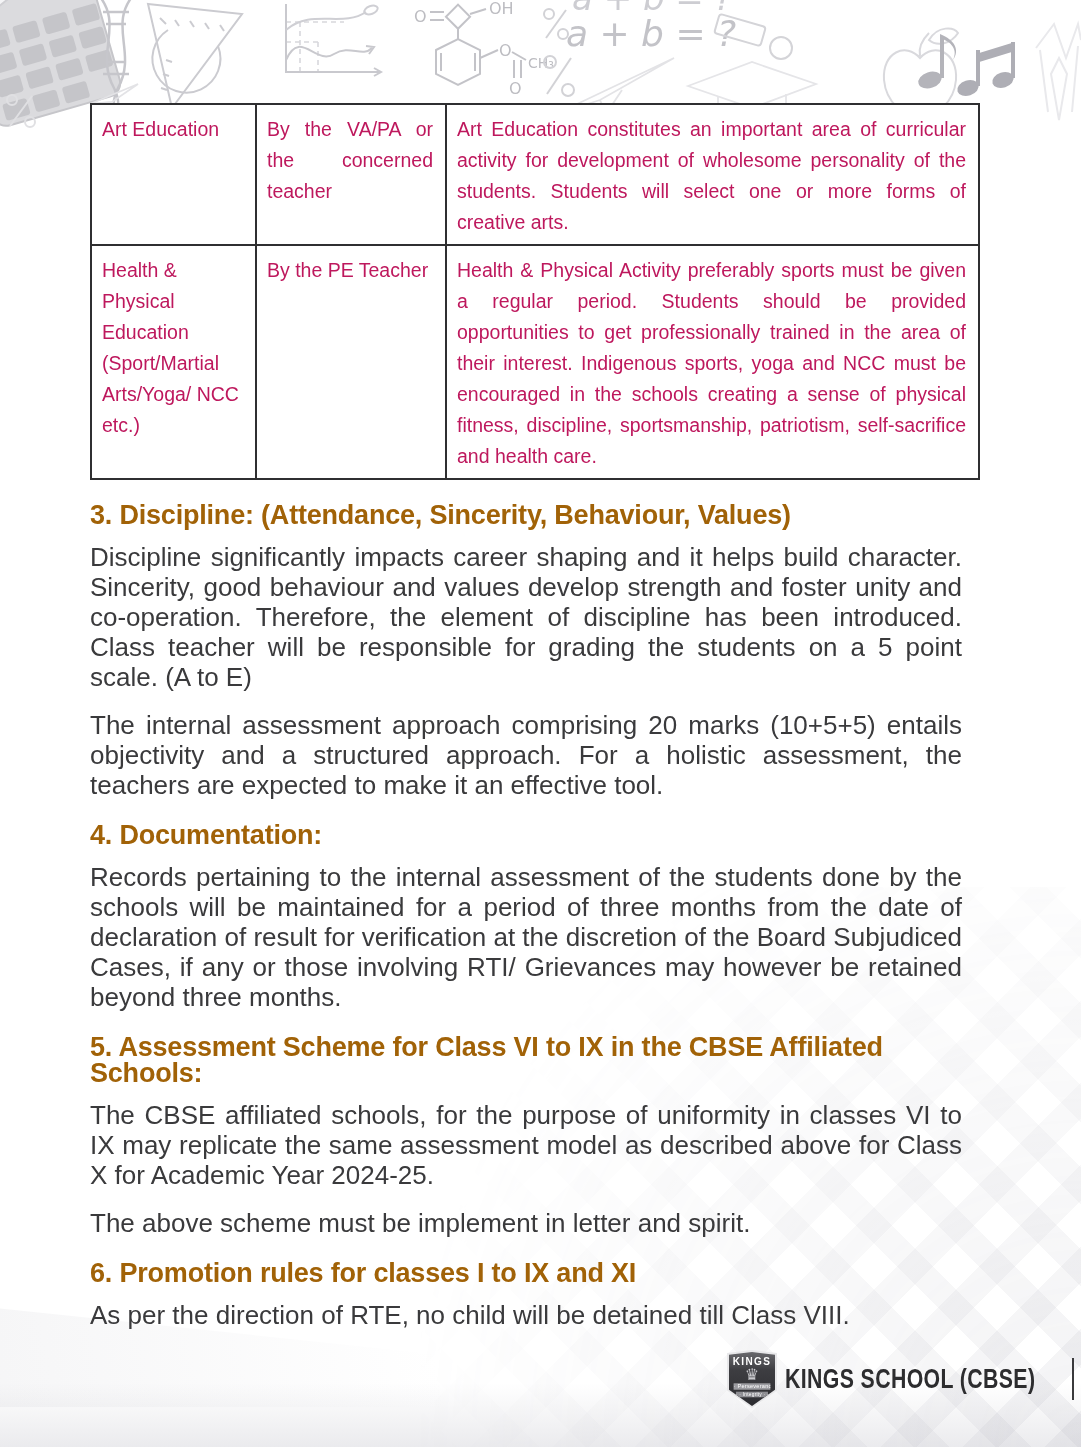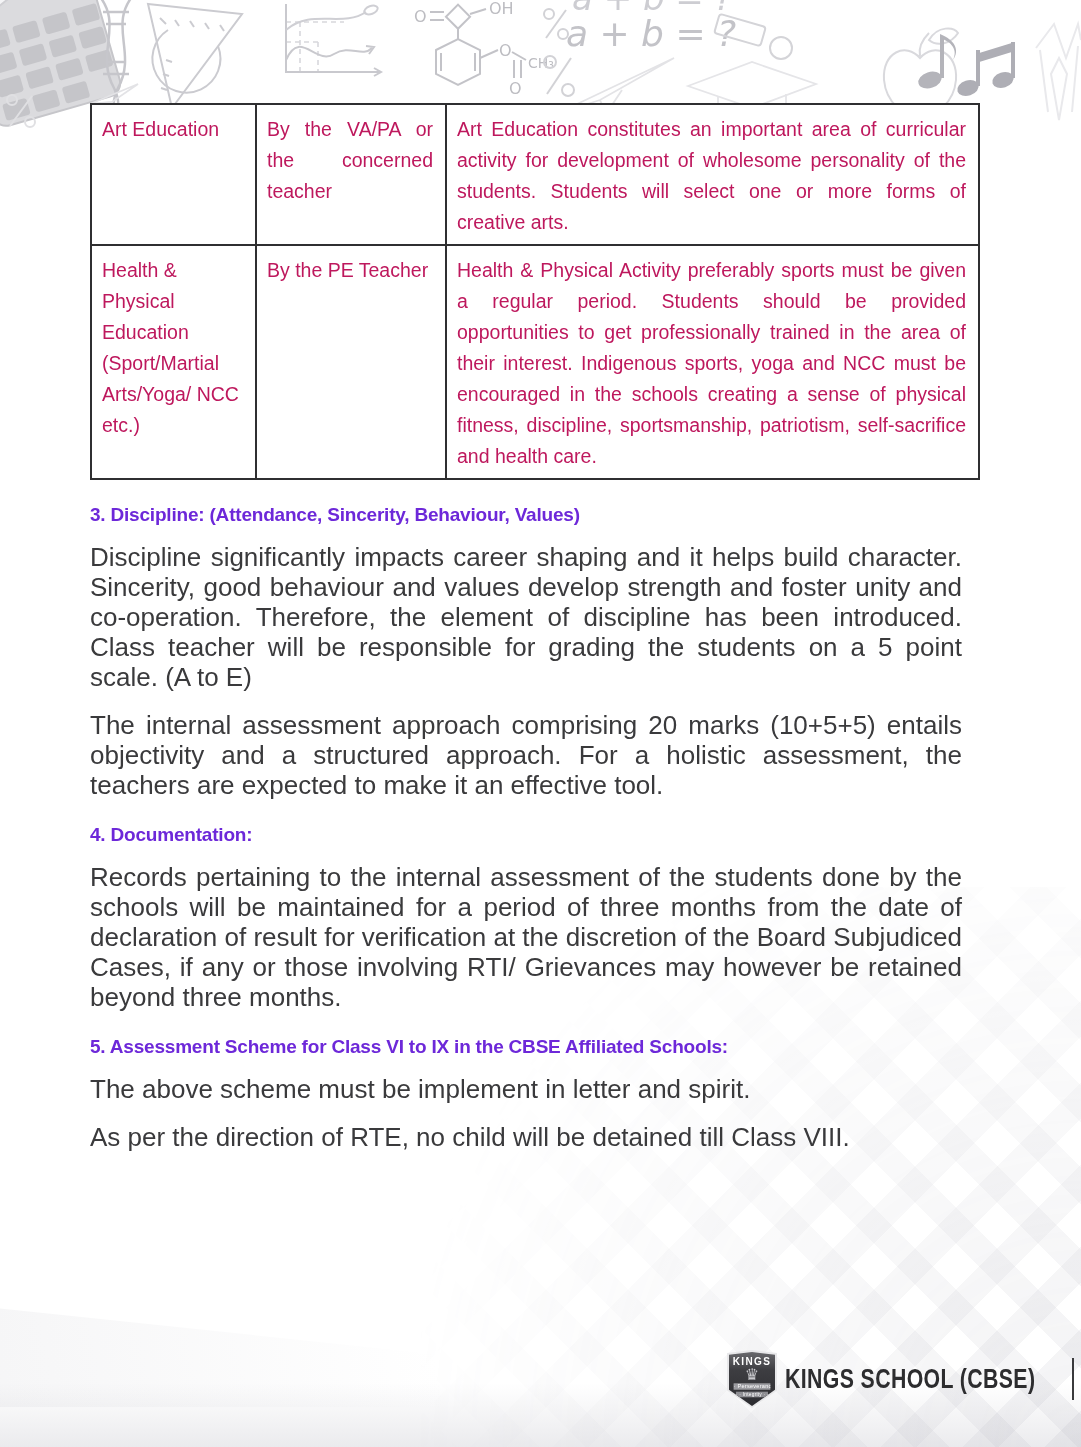--- a/index.html
+++ b/index.html
@@ -49,22 +49,22 @@
   td.c-subject  { width:165px; }
   td.c-assessor { width:190px; }
   td.c-desc     { width:533px;margin-left:9px; }
   tr.r1 td { height:133px; }
   tr.r2 td { height:228px; }
   .just { text-align:justify; }
 
   section { }
   h2.sec-h {
     margin:22px 0 14px 0;
-    font-size:19px; line-height:26px; font-weight:bold;
-    color:#6d28d9; letter-spacing:-0.2px;
+    font-size:27px; line-height:26px; font-weight:bold;
+    color:#a16207; letter-spacing:-0.2px;
   }
   p.body-p {
     margin:0 16px 18px 0;
     font-size:26px; line-height:30px;
     text-align:justify; color:#3a3a3c;
   }
   p.no-just { text-align:left; }
 
   
   .footer {
@@ -280,24 +280,26 @@
       <p class="body-p">The internal assessment approach comprising 20 marks (10+5+5) entails objectivity and a structured approach. For a holistic assessment, the teachers are expected to make it an effective tool.</p>
     </section>
 
     <section>
       <h2 class="sec-h">4. Documentation:</h2>
       <p class="body-p">Records pertaining to the internal assessment of the students done by the schools will be maintained for a period of three months from the date of declaration of result for verification at the discretion of the Board Subjudiced Cases, if any or those involving RTI/ Grievances may however be retained beyond three months.</p>
     </section>
 
     <section>
       <h2 class="sec-h">5. Assessment Scheme for Class VI to IX in the CBSE Affiliated Schools:</h2>
+      <p class="body-p">The CBSE affiliated schools, for the purpose of uniformity in classes VI to IX may replicate the same assessment model as described above for Class X for Academic Year 2024-25.</p>
       <p class="body-p no-just">The above scheme must be implement in letter and spirit.</p>
     </section>
 
     <section>
+      <h2 class="sec-h">6. Promotion rules for classes I to IX and XI</h2>
       <p class="body-p no-just">As per the direction of RTE, no child will be detained till Class VIII.</p>
     </section>
   </main>
 
   <footer class="footer">
     <div class="logo">
       <div class="logo-outer"></div>
       <div class="logo-inner">
         <div class="logo-title">KINGS</div>
         <div class="logo-crown">♛</div>

